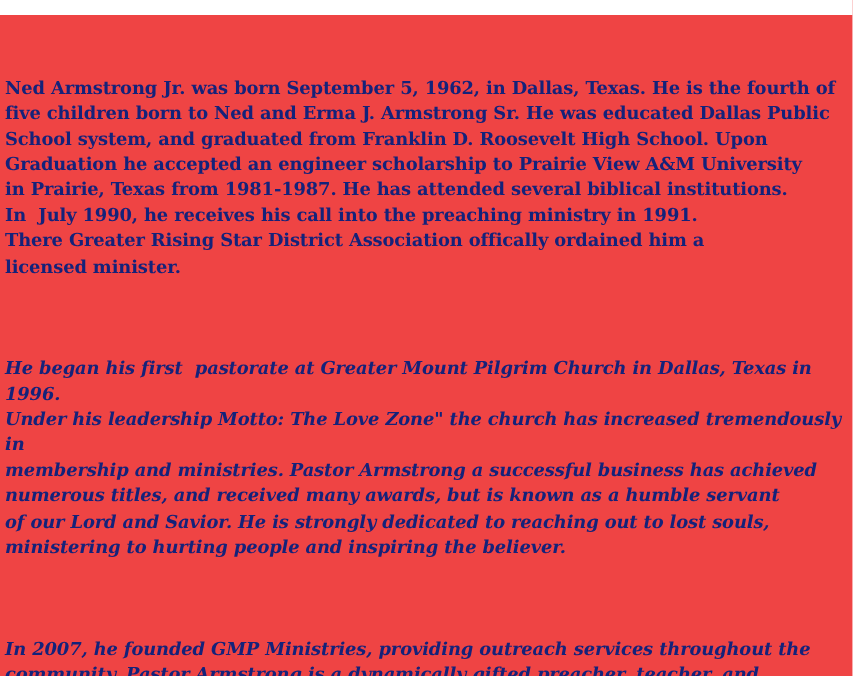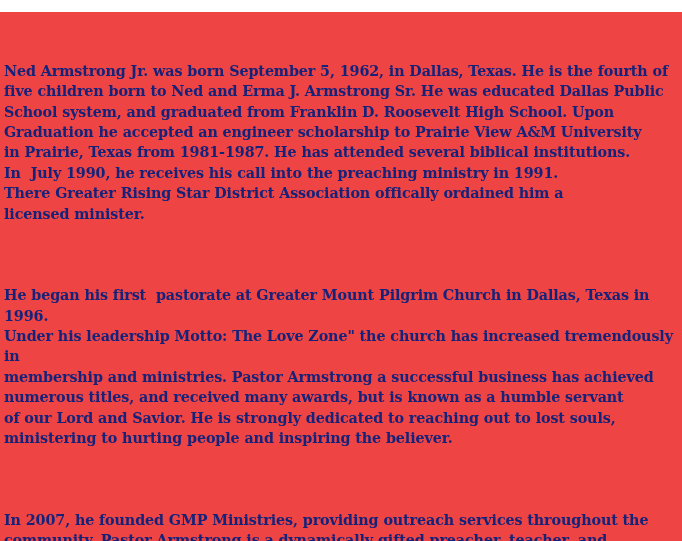--- a/index.html
+++ b/index.html
@@ -29,20 +29,21 @@
     line-height: 20.4px;
     letter-spacing: -0.1px;
     white-space: pre-wrap;
     word-spacing: 0px;
   }
   .para {
     margin: 0;
   }
   .para + .para {
     margin-top: 20.4px;
+    font-style: italic;
   }
 </style>
 </head>
 <body>
 
 <div class="page">
   <div class="bio-text">
     <p class="para">Ned Armstrong Jr. was born September 5, 1962, in Dallas, Texas. He is the fourth of
 five children born to Ned and Erma J. Armstrong Sr. He was educated Dallas Public
 School system, and graduated from Franklin D. Roosevelt High School. Upon

